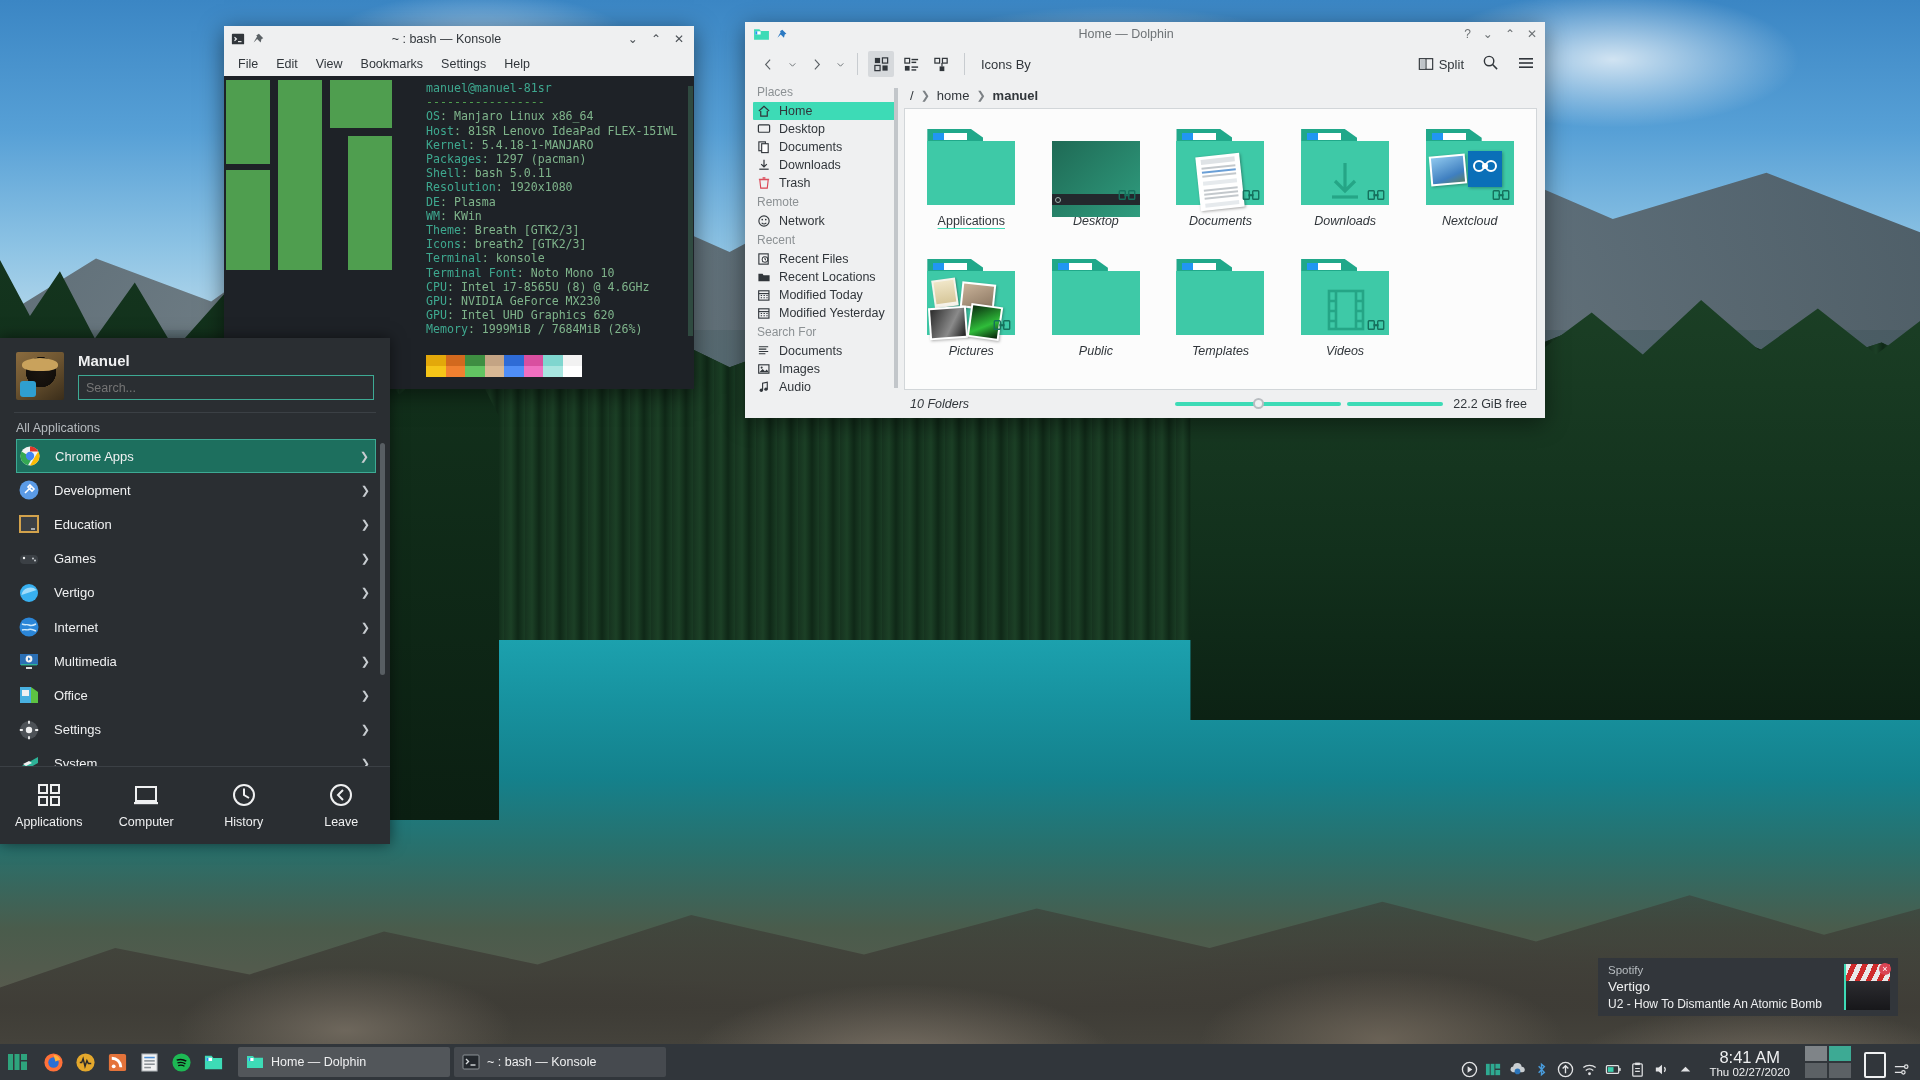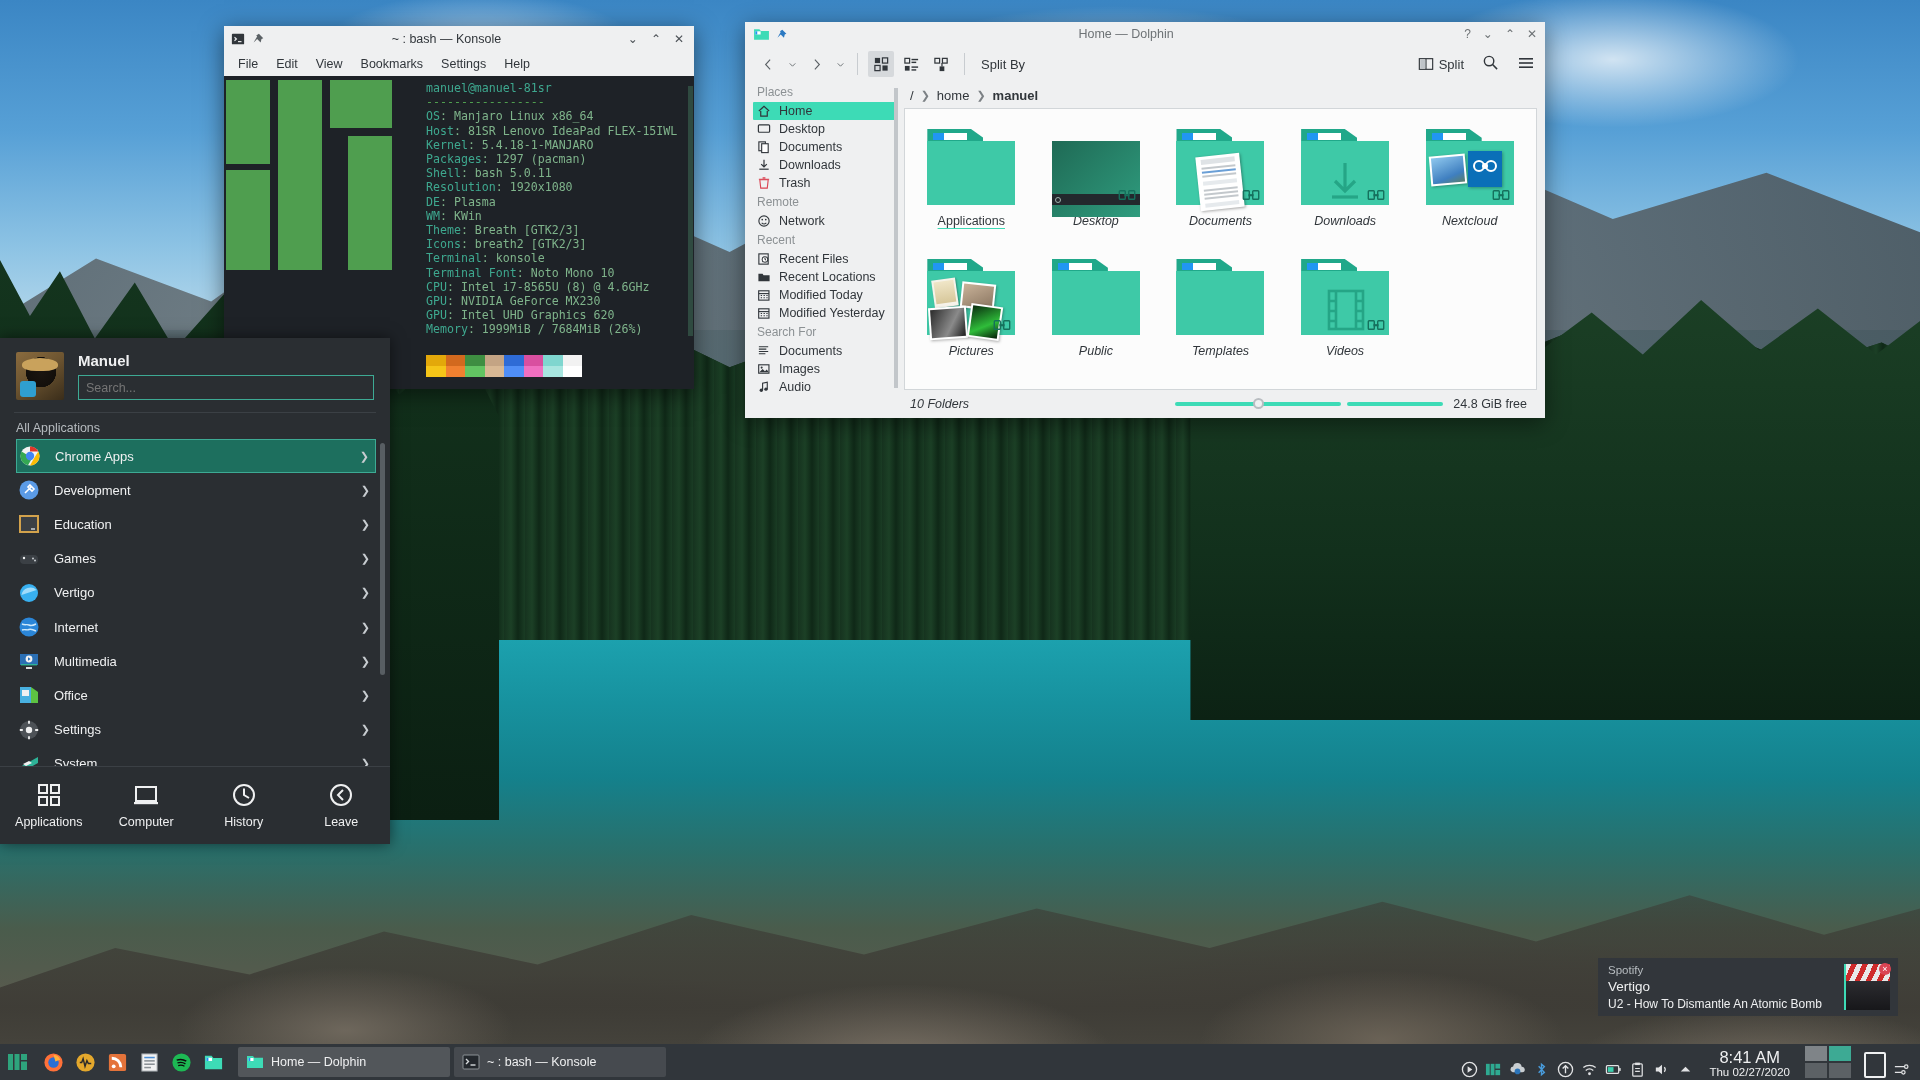--- a/index.html
+++ b/index.html
@@ -428,21 +428,21 @@
     </div>
     <div class="tbtn">
       <svg width="17" height="17" viewBox="0 0 18 18">
         <rect x="2" y="2.5" width="5" height="5" fill="none" stroke="#31363b" stroke-width="1.3"></rect>
           <rect x="10" y="2.5" width="5" height="5" fill="none" stroke="#31363b" stroke-width="1.3"></rect>
         <rect x="7" y="11" width="5" height="5" fill="#31363b"></rect>
           <path d="M9.5 7.5v3.5" stroke="#31363b" stroke-width="1.3"></path>
       </svg>
     </div>
     <div class="tbsep"></div>
-    <div id="d-sortby">Split By</div>
+    <div id="d-sortby">Icons By</div>
     <div id="d-right">
       <div style="display:flex;align-items:center;gap:5px">
         <svg width="16" height="16" viewBox="0 0 18 18">
             <rect x="1.5" y="3" width="15" height="12" fill="none" stroke="#31363b" stroke-width="1.3"></rect>
             <path d="M9 3v12" stroke="#31363b" stroke-width="1.3"></path>
             <rect x="2.5" y="4" width="5.5" height="10" fill="#bfc4c8"></rect>
           </svg>
         <span>Split</span>
       </div>
       <div>
@@ -742,21 +742,21 @@
             <div class="flabel">Videos</div>
           </div>
         </div>
       <div id="d-status">
         <span id="d-count">10 Folders</span>
         <div id="d-zoom">
           <div id="d-slider">
             <div id="d-handle"></div>
           </div>
           <div id="d-slider2"></div>
-          <span id="d-free">24.8 GiB free</span>
+          <span id="d-free">22.2 GiB free</span>
         </div>
       </div>
     </div>
   </div>
 </div>
 
 <div id="kickoff">
   <div id="ko-head">
     <div id="ko-avatar"></div>
     <div id="ko-userinfo">

